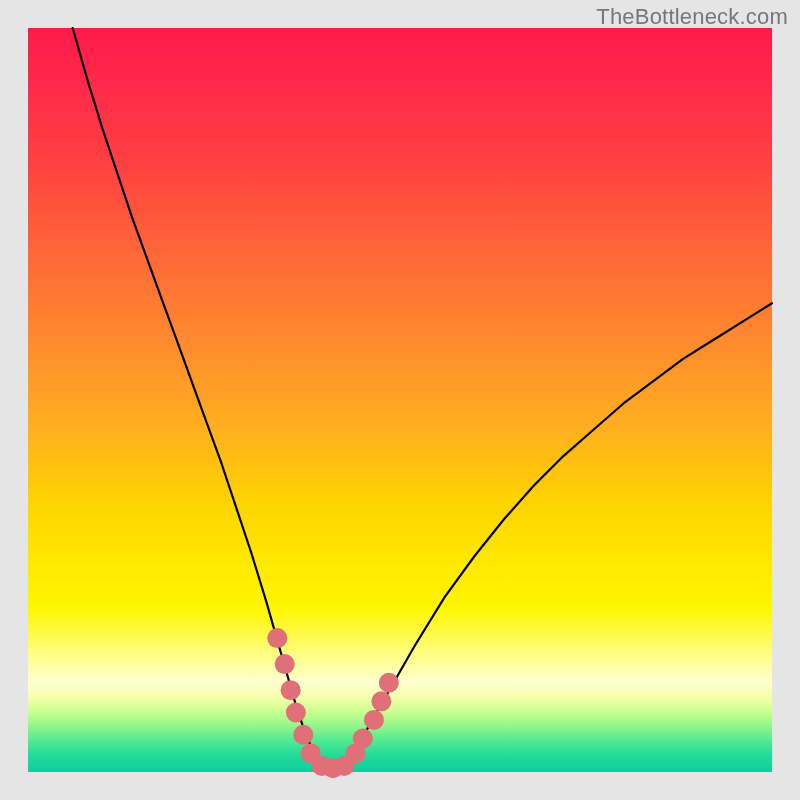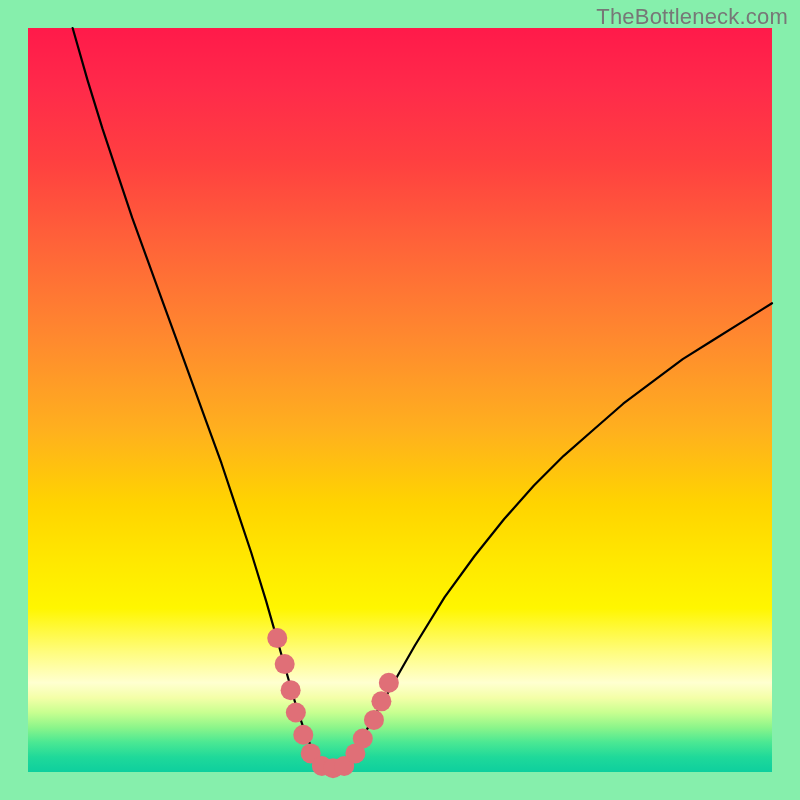--- a/index.html
+++ b/index.html
@@ -1,21 +1,21 @@
 <!DOCTYPE html>
 <html><head>
 <meta charset="utf-8">
 <style>
   * { margin: 0; padding: 0; box-sizing: border-box; }
   html, body { width: 800px; height: 800px; overflow: hidden; background: #000; }
   .frame {
     position: relative;
     width: 800px;
     height: 800px;
-    background: #86efac;
+    background: #e5e5e5;
   }
   .watermark {
     position: absolute;
     top: 4px;
     right: 12px;
     font-family: Arial, Helvetica, sans-serif;
     font-size: 22px;
     color: #777;
     letter-spacing: 0.2px;
     z-index: 10;

